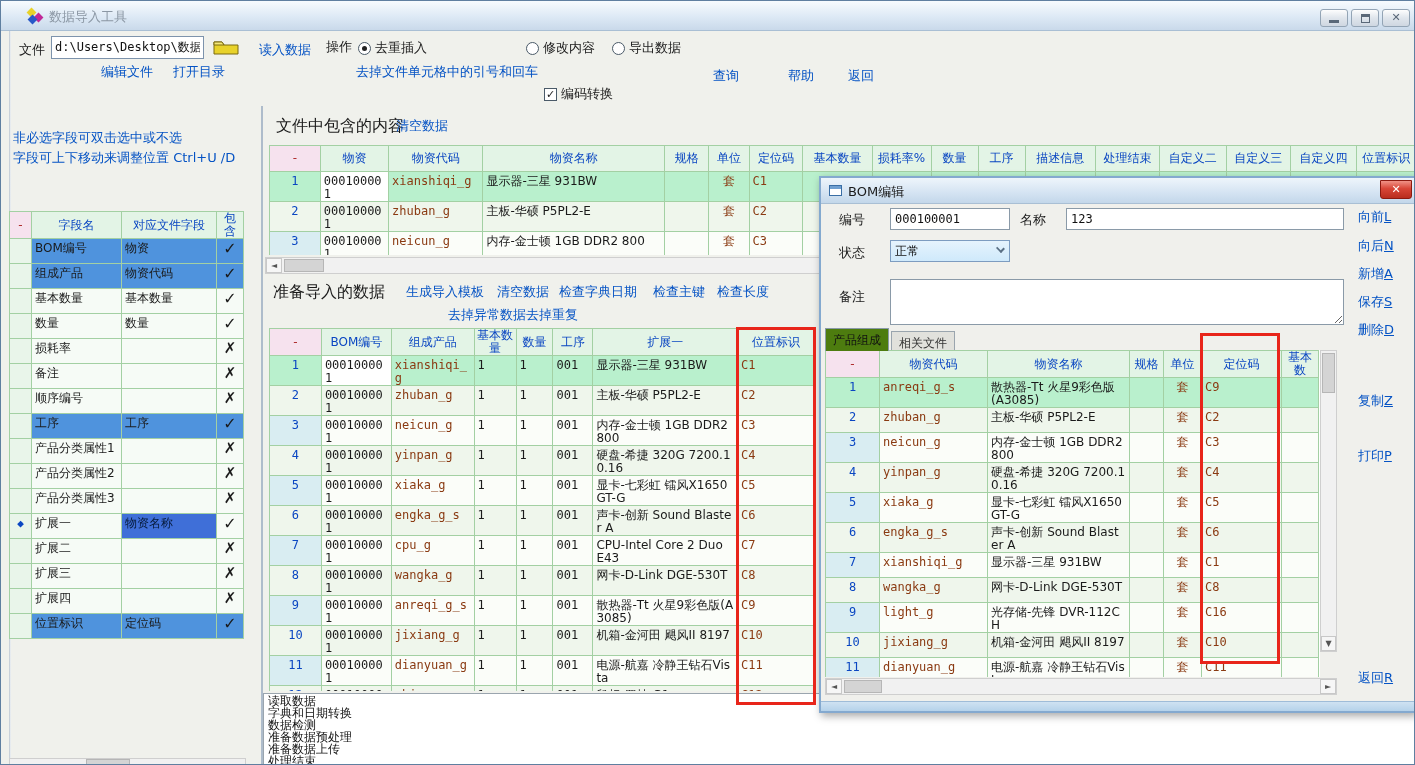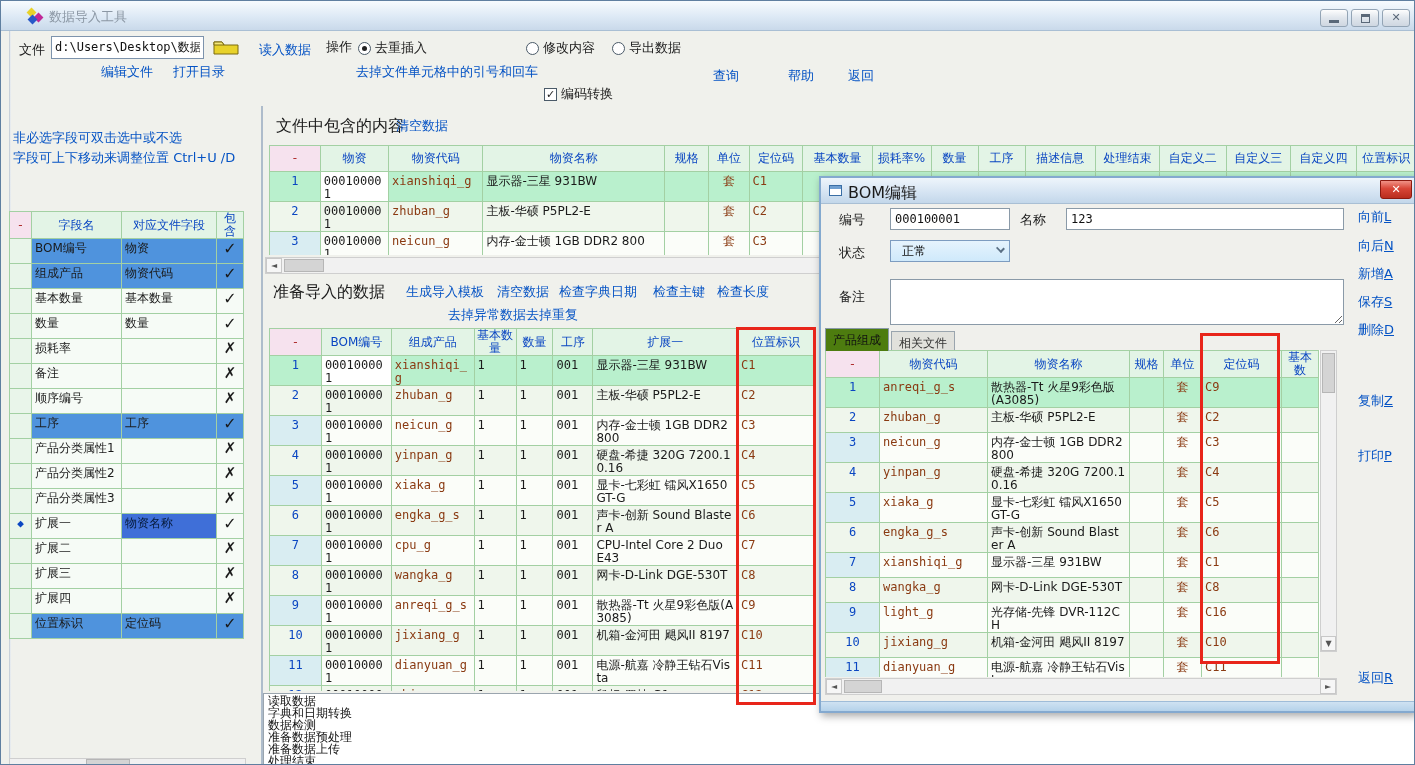--- a/index.html
+++ b/index.html
@@ -99,30 +99,30 @@
   .status-box{position:absolute;left:262px;top:692px;width:1153px;height:73px;background:#fff;
     border:1px solid #9aa5ae;font-size:12px;line-height:12px;color:#111;padding:1px 4px;overflow:hidden;}
   .main-edge{position:absolute;left:260px;top:105px;width:2px;height:660px;background:#aebccb;}
   
   .hl{position:absolute;border:3px solid #e8251a;background:transparent;pointer-events:none;}
   
   .dialog{position:absolute;left:818px;top:175px;width:597px;height:537px;z-index:40;
     background:#f0f0ec;border:2px solid #84a9cf;box-shadow:2px 3px 8px rgba(0,0,0,.35);}
   .dlg-title{position:absolute;left:0;top:0;width:100%;height:26px;
     background:linear-gradient(#eef5fb,#d4e3f2 60%,#c3d7ea);border-bottom:1px solid #a9bfd4;}
-  .dlg-title .txt{position:absolute;left:27px;top:5px;font-size:16px;color:#1a1a1a;}
+  .dlg-title .txt{position:absolute;left:27px;top:5px;font-size:13px;color:#1a1a1a;}
   .dlg-icon{position:absolute;left:8px;top:7px;width:13px;height:11px;border:1px solid #3a6ea5;background:#fff;}
   .dlg-icon:before{content:"";position:absolute;left:0;top:0;width:100%;height:3px;background:#6f9fd0;}
   .dlg-close{position:absolute;right:2px;top:2px;width:32px;height:19px;border:1px solid #8c1a10;border-radius:0 0 3px 3px;
     background:linear-gradient(#f09286,#d84536 45%,#b92d1e);color:#fff;font-size:11px;font-weight:bold;
     text-align:center;line-height:18px;cursor:pointer;}
   .dfield{position:absolute;border:1px solid #8a9aa8;background:#fff;font-size:12px;
     font-family:"DejaVu Sans Mono",monospace;padding:1px 4px;color:#111;}
   .dcombo{position:absolute;border:1px solid #7d9cc0;background:linear-gradient(#e6f3fd,#cfe9fb);
-    font-size:12px;padding:2px 11px;color:#111;cursor:pointer;}
+    font-size:12px;padding:2px 4px;color:#111;cursor:pointer;}
   .dcombo .chev{position:absolute;right:5px;top:4px;width:7px;height:7px;border-right:2px solid #5a6f84;
     border-bottom:2px solid #5a6f84;transform:rotate(45deg) scale(1,.8);}
   .dnote{position:absolute;border:1px solid #8a9aa8;background:#fff;}
   .dlink{position:absolute;font-size:13px;color:#0553c4;cursor:pointer;white-space:nowrap;}
   .dlink u{font-family:"DejaVu Sans",sans-serif;}
   .tab{position:absolute;height:23px;font-size:12px;text-align:center;line-height:22px;cursor:pointer;}
   .tab.active{background:#4d7c0f;border:1px solid #8a9aa8;border-bottom:none;z-index:2;color:#111;}
   .tab.inactive{background:#e1e1dc;border:1px solid #9aa5ae;color:#333;top:153px;height:20px;}
   .dlg-bottom{position:absolute;left:0;bottom:0;width:100%;height:10px;
     background:linear-gradient(#cfe2f2,#b5d2ea);border-top:1px solid #9fbcd8;}

